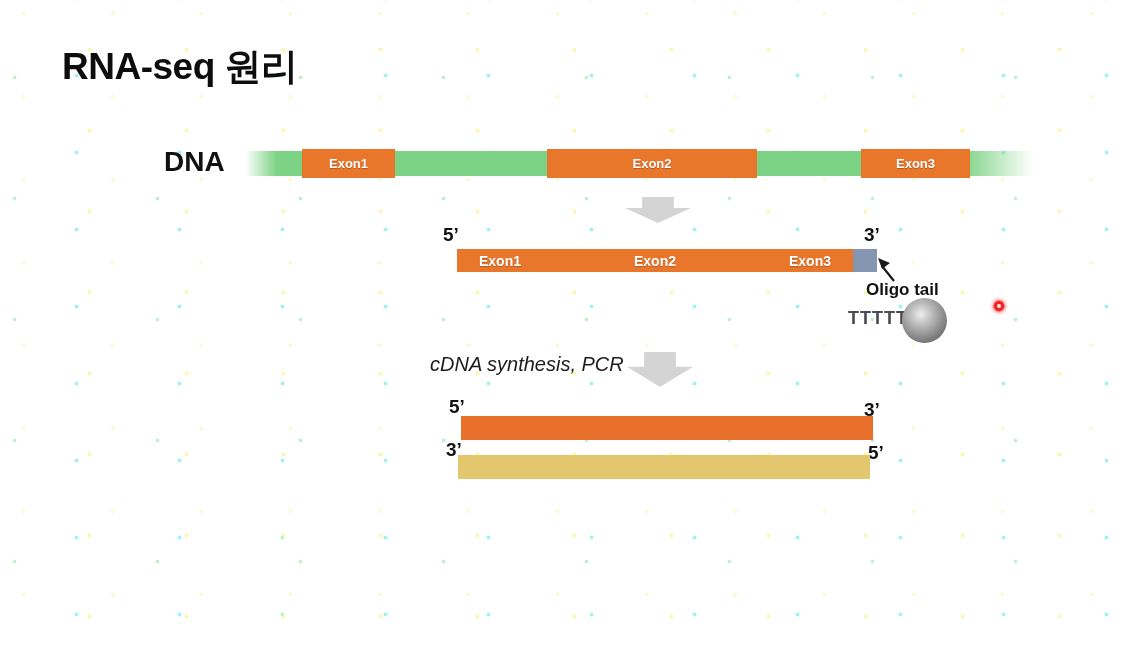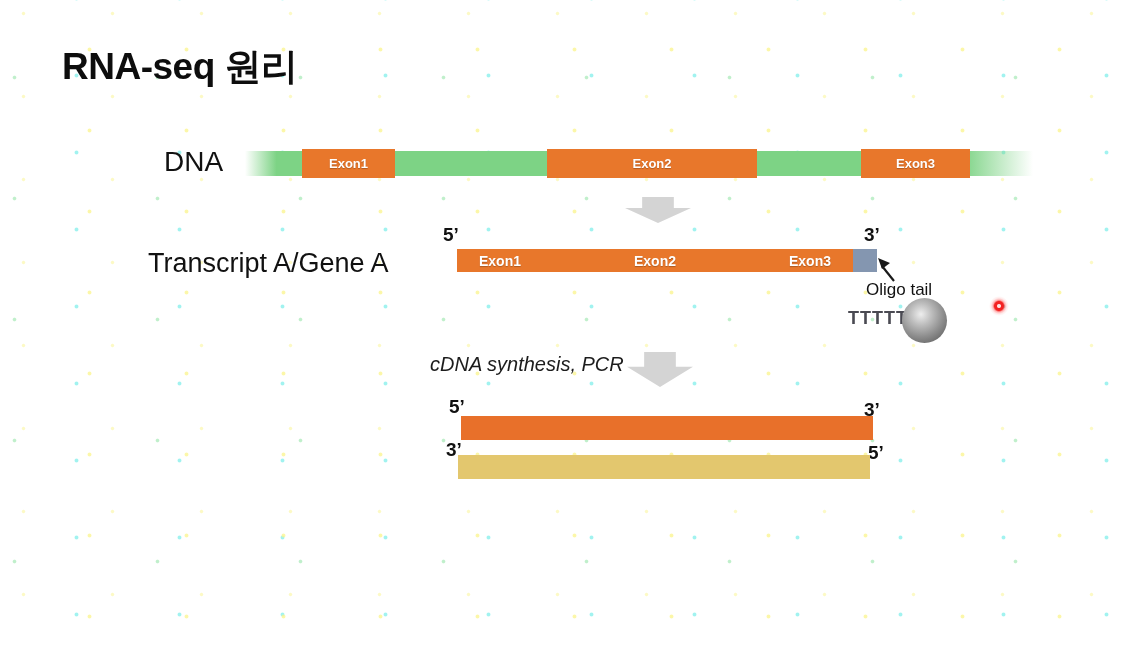--- a/index.html
+++ b/index.html
@@ -9,21 +9,21 @@
     background-color:#ffffff;
     background-image:
       radial-gradient(circle, rgba(250,244,140,.75) 0 1.4px, transparent 2.4px),
       radial-gradient(circle, rgba(130,238,234,.75) 0 1.4px, transparent 2.4px),
       radial-gradient(circle, rgba(250,244,140,.5) 0 1.2px, transparent 2.2px),
       radial-gradient(circle, rgba(140,226,160,.55) 0 1.3px, transparent 2.3px);
     background-size: 97px 81px, 103px 77px, 89px 83px, 143px 121px;
     background-position: 41px 9px, 25px 37px, 68px 55px, 86px 17px;
   }
   .abs{position:absolute;}
-  .t-bold{font-weight:normal; color:#111;}
+  .t-bold{font-weight:bold; color:#111;}
   .page-title{left:62px; top:42px; font-size:37px; font-weight:bold; color:#0d0d0d; letter-spacing:-0.5px;}
   .dna-label{left:164px; top:146px; font-size:28px;}
   .dna-bar{left:245px; top:151px; width:788px; height:25px;
     background:linear-gradient(90deg, rgba(125,211,133,0) 0%, #7dd385 4%, #7dd385 91%, rgba(125,211,133,0) 100%);}
   .exon{background:#e8772b; color:#fff; font-weight:bold; font-size:13px;
     display:flex; align-items:center; justify-content:center; text-shadow:0 1px 1px rgba(0,0,0,.25);}
   .dna-exon{top:149px; height:29px;}
   .exon1{left:302px; width:93px;}
   .exon2{left:547px; width:210px;}
   .exon3{left:861px; width:109px;}
@@ -69,21 +69,20 @@
   </div>
   <div class="abs exon dna-exon exon2">
     <span>Exon2</span>
   </div>
   <div class="abs exon dna-exon exon3">
     <span>Exon3</span>
   </div>
 
   <div class="abs block-arrow arrow1"></div>
 
-  <div class="abs transcript-label t-bold">Transcript A/Gene A</div>
   <div class="abs prime tr-5">5’</div>
   <div class="abs prime tr-3">3’</div>
   <div class="abs tr-bar">
     <div class="tr-orange">
       <span>Exon1</span>
       <span>Exon2</span>
       <span>Exon3</span>
     </div>
     <div class="tr-polya"></div>
   </div>

